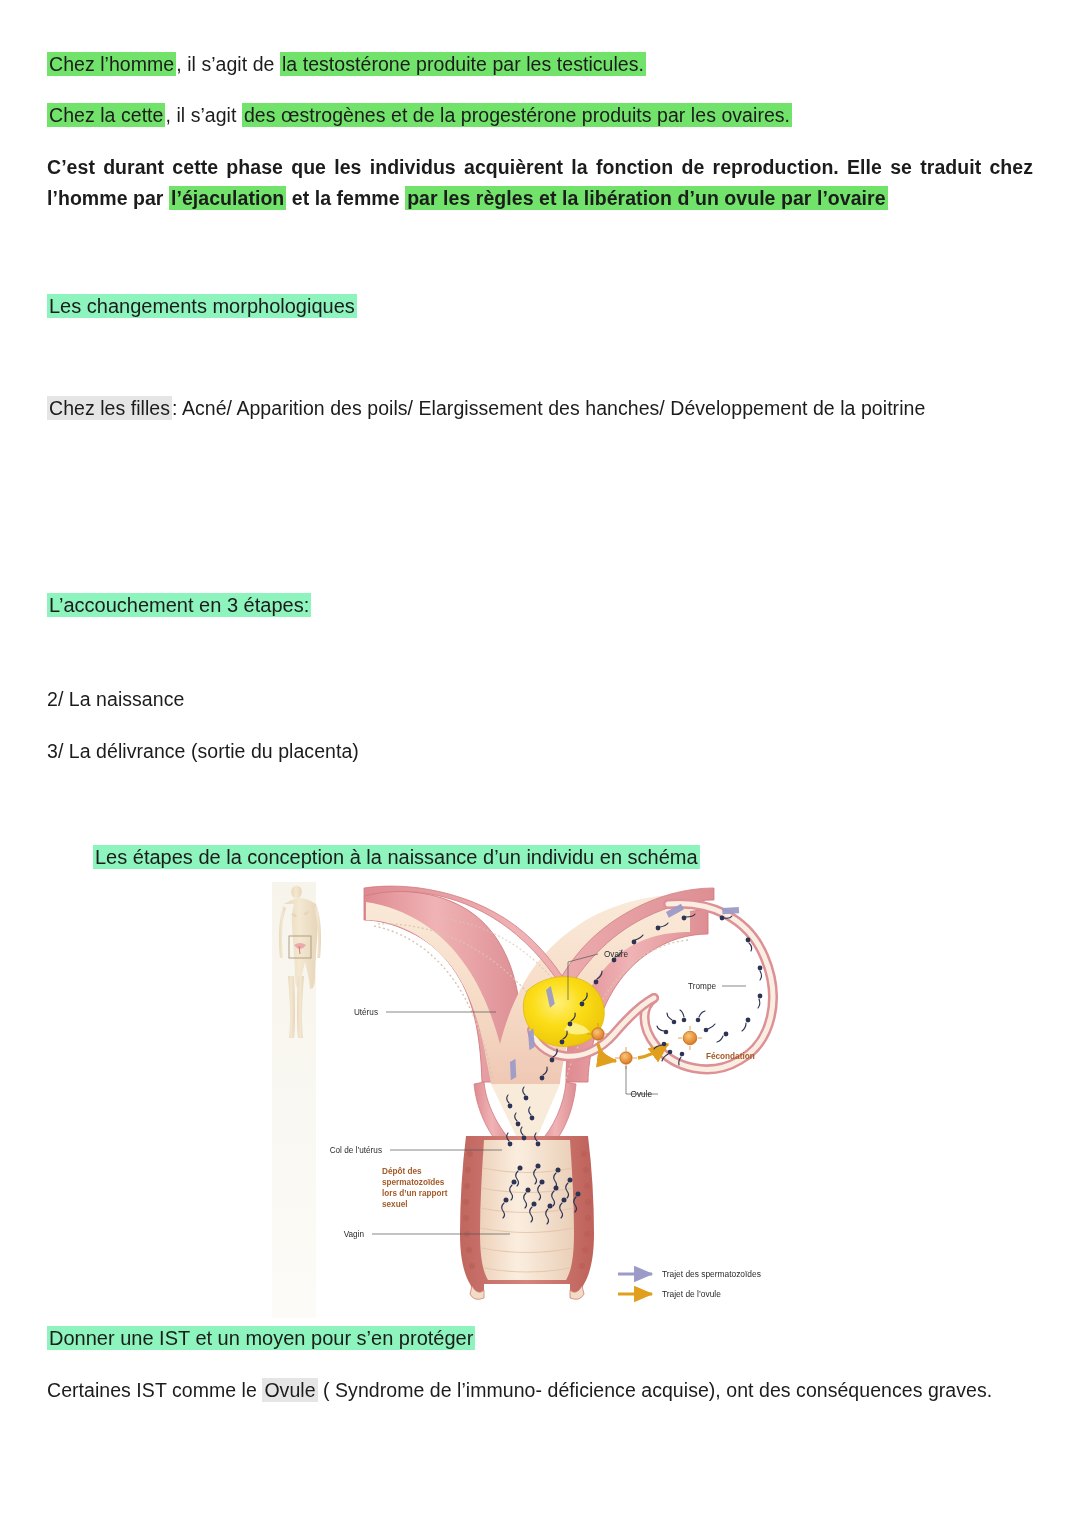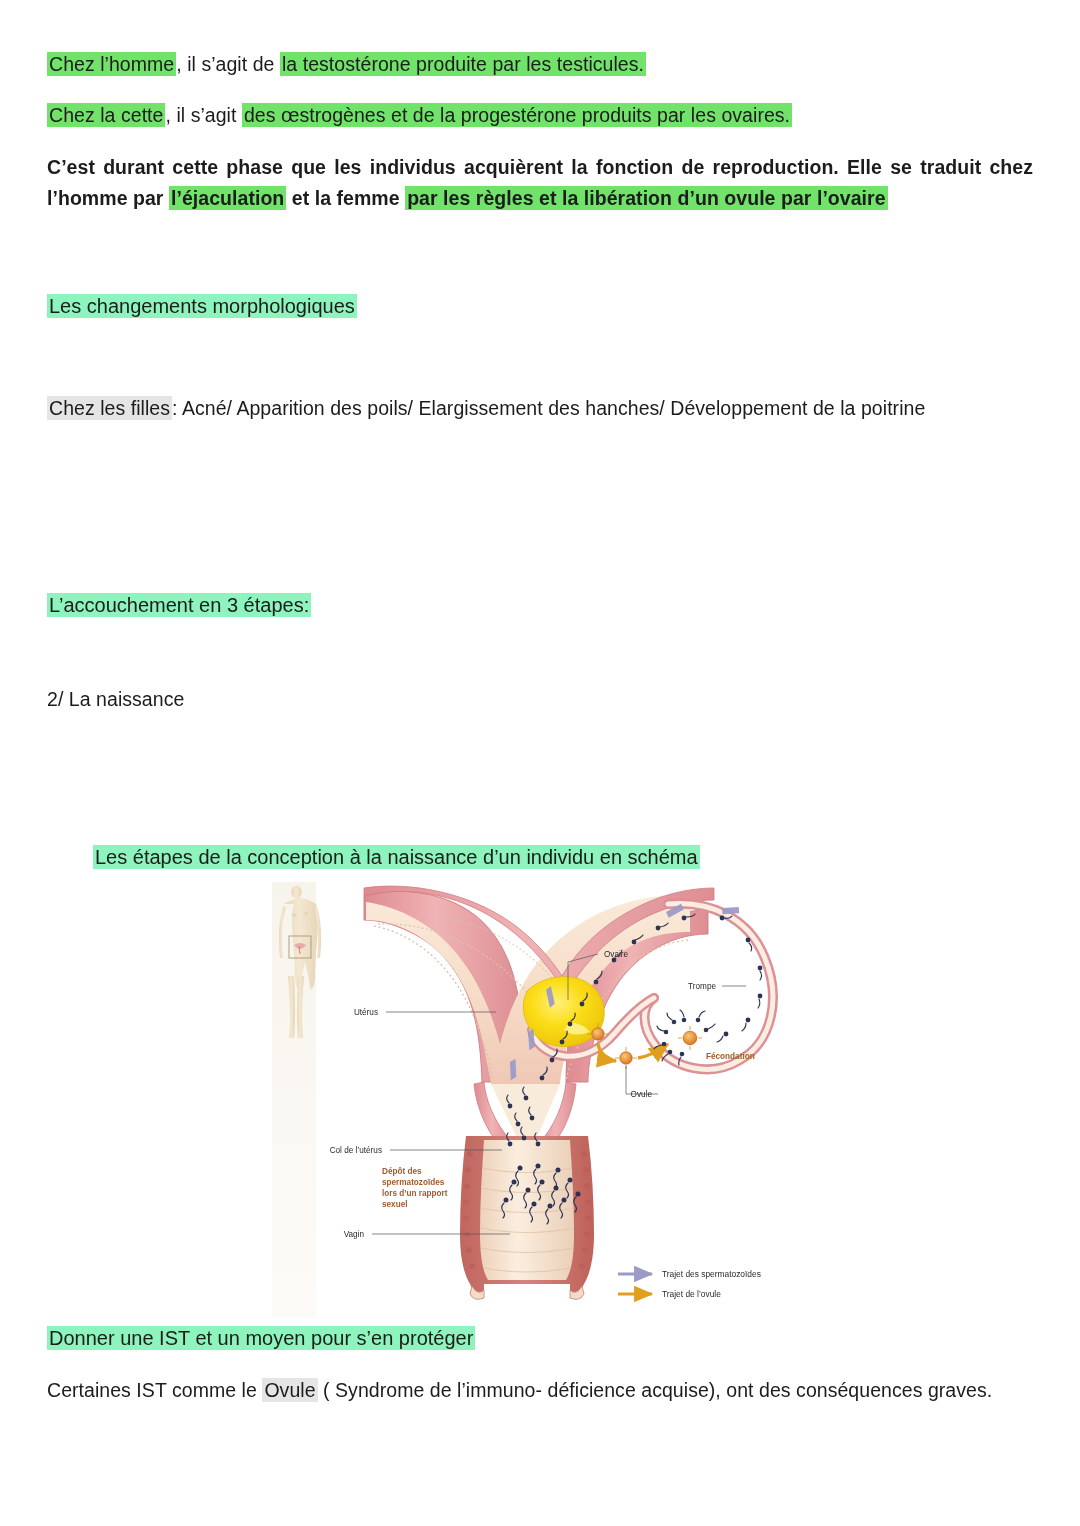--- a/index.html
+++ b/index.html
@@ -103,20 +103,23 @@
     <span class="hl-yg">Chez les filles</span><span>: Acné/ Apparition des poils/ Elargissement des hanches/ Développement de la poitrine</span>
   </div>
 
 
   <div class="heading" style="top:581px;margin-top:9px;">
     <span class="hl-mint">L’accouchement en 3 étapes:</span>
   </div>
 
   <div class="para" style="top:684px;">
     <span>2/ La naissance</span>
+  </div>
+  <div class="para" style="top:736px;">
+    <span>3/ La délivrance (sortie du placenta)</span>
   </div>
 
   <div class="heading" style="top:842px;padding-left:46px;">
     <span class="hl-mint">Les étapes de la conception à la naissance d’un individu en schéma</span>
   </div>
 
   <div class="figure">
     <svg class="fig-svg" viewBox="0 0 540 440" xmlns="http://www.w3.org/2000/svg">
       <defs>
         <linearGradient id="gUterusBody" x1="0" y1="0" x2="0" y2="1">

